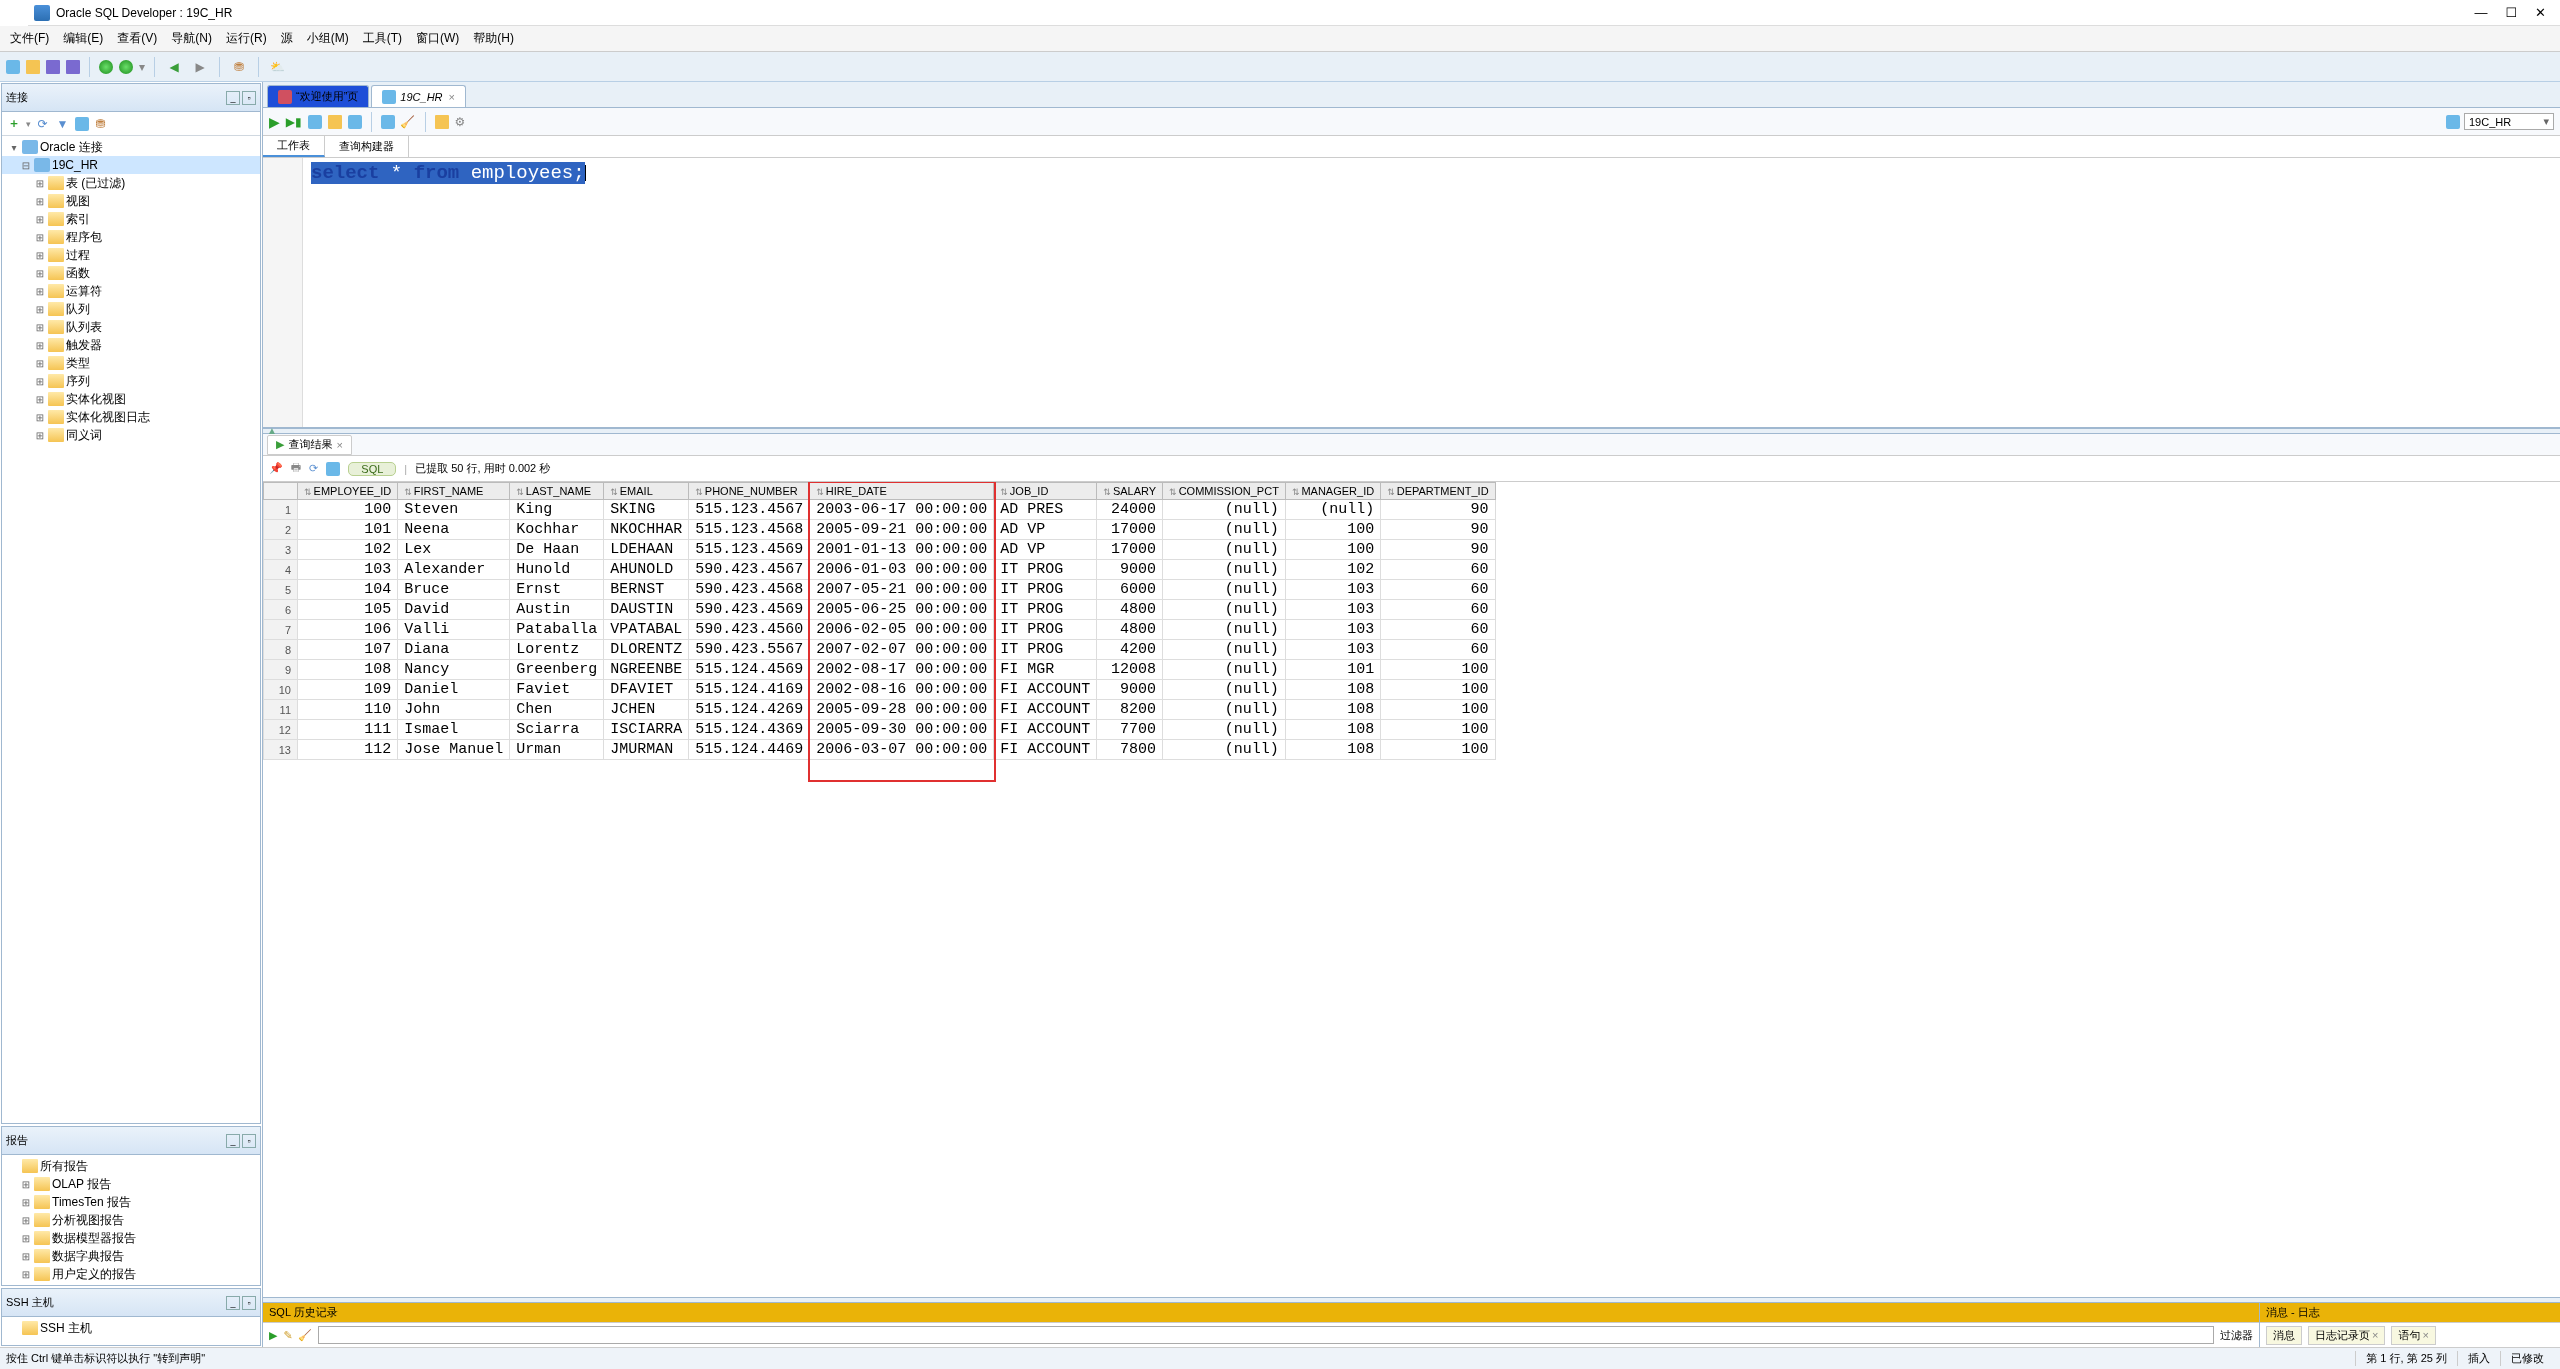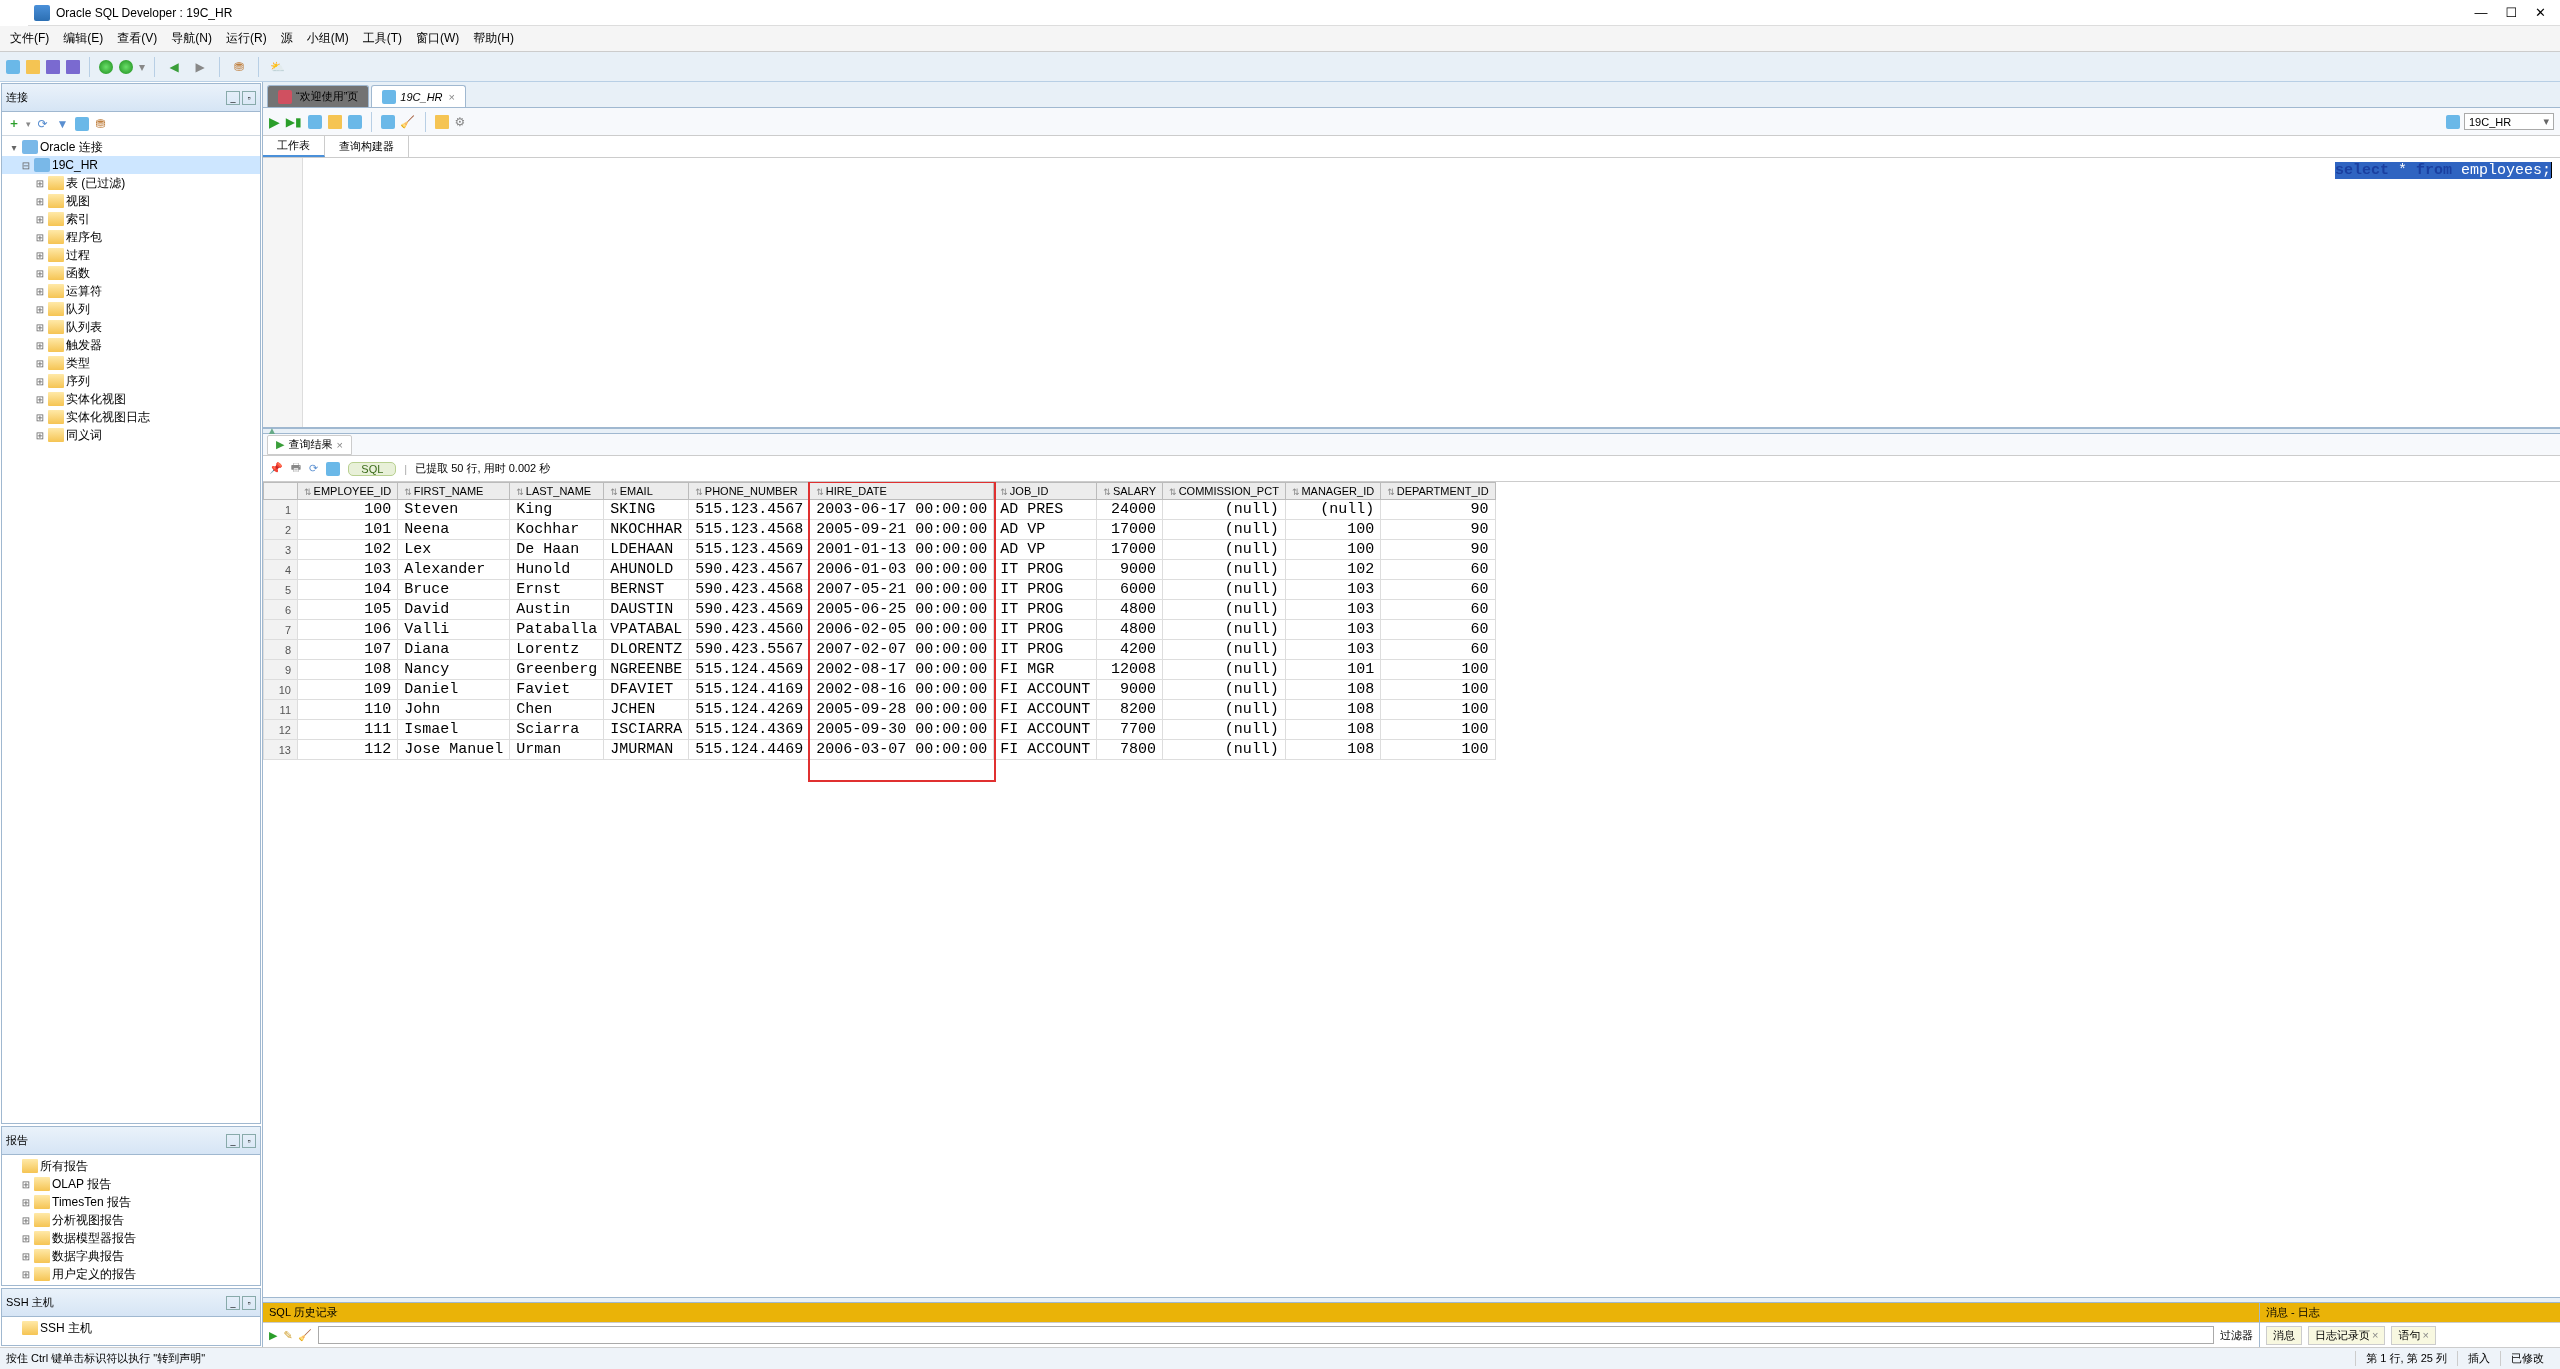--- a/index.html
+++ b/index.html
@@ -26,33 +26,33 @@
 .tree { flex: 1; overflow: auto; padding: 2px 0; font-size: 12px; }
 .tree-row { display: flex; align-items: center; height: 18px; padding-left: 6px; white-space: nowrap; }
 .tree-row .exp { width: 12px; color: #666; font-size: 10px; text-align: center; }
 .tree-row .ticon { width: 16px; height: 14px; margin: 0 2px; display: inline-block; }
 .ind1 { padding-left: 18px; } .ind2 { padding-left: 32px; }
 .tree-row.selected { background: #cde6ff; }
 .folder { background: linear-gradient(#ffe9a8,#f5c453); border-radius: 1px; }
 .dbicon { background: #79b8e8; border-radius: 2px; }
 .right-col { flex: 1; display: flex; flex-direction: column; min-width: 0; }
 .tabs { height: 26px; display: flex; align-items: flex-end; padding: 0 4px; background: #e8f0f7; border-bottom: 1px solid #a0b8d0; gap: 2px; }
-.tab { height: 22px; padding: 0 10px; display: flex; align-items: center; gap: 4px; border: 1px solid #a0b8d0; border-bottom: none; background: #737373; border-radius: 3px 3px 0 0; font-size: 11px; cursor: default; }
+.tab { height: 22px; padding: 0 10px; display: flex; align-items: center; gap: 4px; border: 1px solid #a0b8d0; border-bottom: none; background: #1d4ed8; border-radius: 3px 3px 0 0; font-size: 11px; cursor: default; }
 .tab.active { background: #fff; }
 .tab .tab-icon { width: 14px; height: 14px; }
 .tab .close { color: #888; font-size: 11px; margin-left: 2px; }
 .sql-toolbar { height: 28px; display: flex; align-items: center; gap: 6px; padding: 0 6px; border-bottom: 1px solid #ccc; background: #f7f9fc; }
 .sql-toolbar .right { margin-left: auto; display: flex; align-items: center; gap: 4px; }
 .conn-select { border: 1px solid #aaa; background: #fff; padding: 1px 4px; width: 90px; font-size: 11px; display: flex; align-items: center; }
 .sub-tabs { height: 22px; display: flex; align-items: center; border-bottom: 1px solid #ccc; font-size: 11px; }
 .sub-tab { padding: 0 14px; height: 100%; display: flex; align-items: center; border-right: 1px solid #ccc; cursor: default; }
 .sub-tab.active { background: #fff; border-bottom: 2px solid #4a90d9; }
 .editor { flex: 0 0 270px; display: flex; border-bottom: 1px solid #a0b8d0; }
 .gutter { width: 40px; background: #f5f5f5; border-right: 1px solid #ddd; }
-.code-area { flex: 1; padding: 4px 8px; font-family: "Courier New", monospace; font-size: 15px; background: #fff; position: relative; text-align: right; }
+.code-area { flex: 1; padding: 4px 8px; font-family: "Courier New", monospace; font-size: 19px; background: #fff; position: relative; }
 .code-line .sel { background: #2f64c1; color: #fff; }
 .kw { color: #1a3fa0; font-weight: bold; }
 .code-cursor { display:inline-block; width:1px; height:16px; background:#000; vertical-align:middle;}
 .splitter-h { height: 6px; background: #e8f0f7; border-top: 1px solid #a0b8d0; border-bottom: 1px solid #a0b8d0; cursor: row-resize; position: relative; }
 .splitter-h::after { content: "▲"; position: absolute; left: 4px; top: -4px; font-size: 10px; color: #6a8; }
 .results-tabs { height: 22px; display: flex; align-items: center; padding: 0 4px; font-size: 11px; gap: 2px; background: #f7f9fc; border-bottom: 1px solid #ccc; }
 .rtab { height: 20px; padding: 0 8px; display: flex; align-items: center; gap: 4px; border: 1px solid #ccc; background: #fff; border-radius: 2px 2px 0 0; }
 .rtab .play { color: #3a9e3a; }
 .results-tb { height: 26px; display: flex; align-items: center; gap: 8px; padding: 0 6px; border-bottom: 1px solid #ccc; font-size: 11px; }
 .results-tb .sql-chip { background: #e8f0d8; color: #3a6b1a; border: 1px solid #b8d090; padding: 0 12px; border-radius: 5px; }

